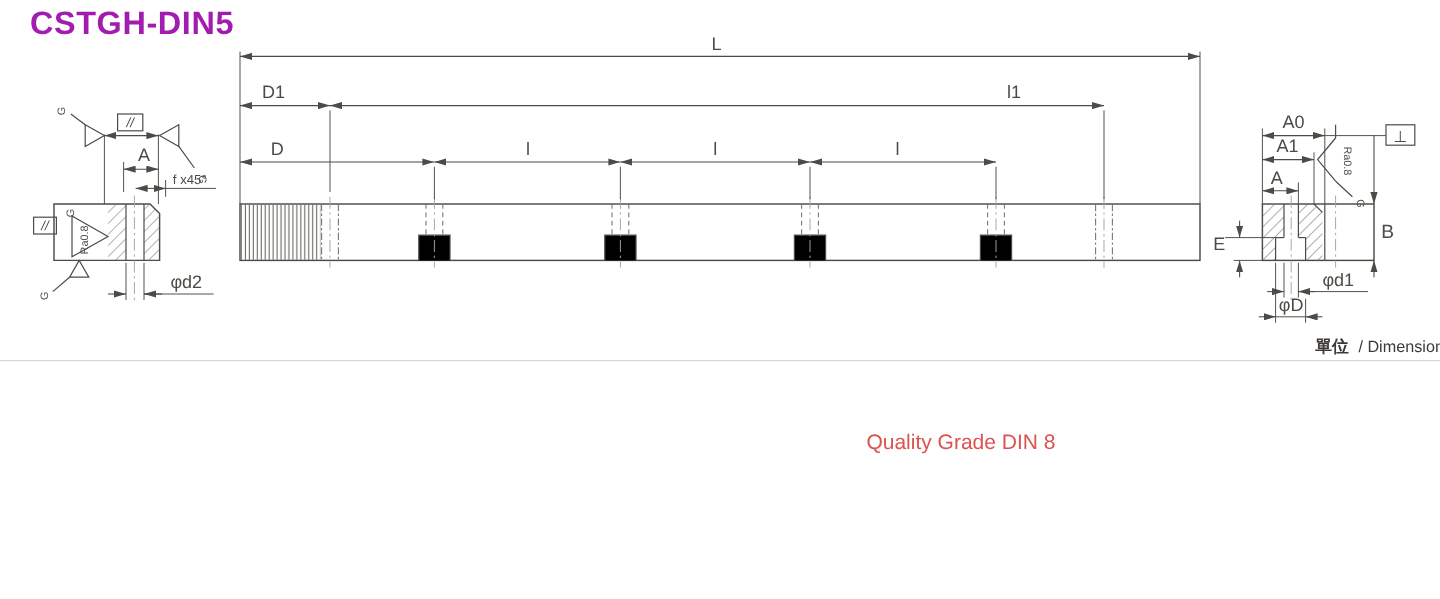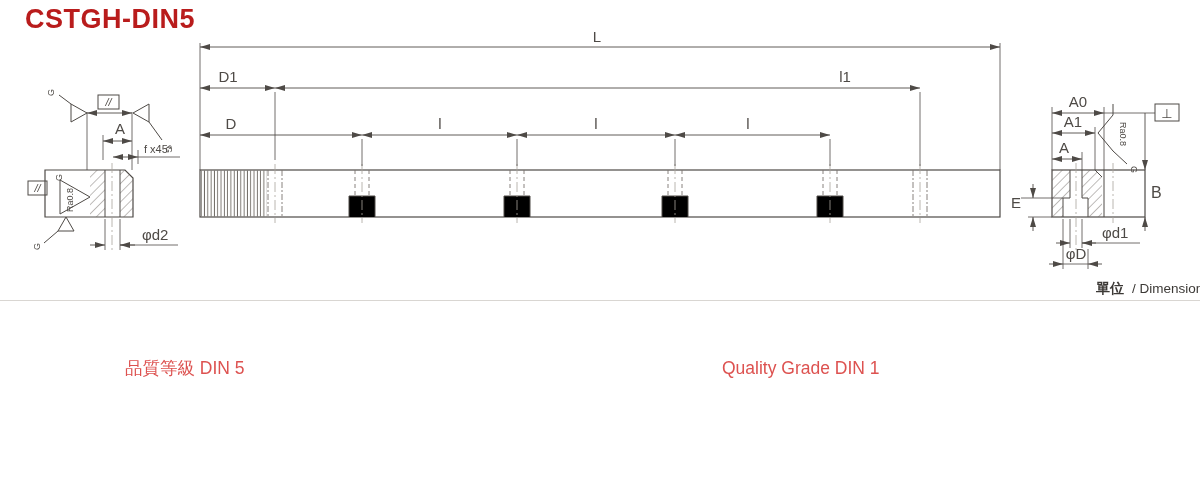--- a/index.html
+++ b/index.html
@@ -3,21 +3,21 @@
 <meta charset="utf-8">
 <style>
   html,body{margin:0;padding:0;}
   body{
     width:1200px;height:499px;position:relative;background:#ffffff;
     font-family:"Liberation Sans","DejaVu Sans",sans-serif;
     overflow:hidden;
   }
   .page-title{
     position:absolute;left:25px;top:4px;margin:0;
-    font-size:27px;font-weight:bold;color:#b91c1c;letter-spacing:.5px;
+    font-size:27px;font-weight:bold;color:#a21caf;letter-spacing:.5px;
   }
   .drawing-svg{position:absolute;left:0;top:0;}
   .divider{position:absolute;left:0;top:300px;width:1200px;height:1px;background:#d9d6d2;}
   .spec-col{position:absolute;top:306px;}
   .spec-col.zh{left:125px;}
   .spec-col.en{left:722px;}
   .spec-title{color:#dd5250;font-size:17.5px;line-height:25px;white-space:pre;}
   svg text{fill:#4e4a46;}
   .dimtxt{font-size:15px;}
   .dimtxt-sm{font-size:11px;}
@@ -255,23 +255,22 @@
     <text x="1096" y="293" class="unit-zh">單位</text>
     <text x="1132" y="293" class="unit-rest">/ Dimension : mm</text>
   </g>
 </svg>
 
 <div class="divider"></div>
 
 <div>
   <div class="spec-col zh">
     <div class="spec-title">
-      <div>品質等級 DIN 5</div>
     </div>
 
   </div>
   <div class="spec-col en">
     <div class="spec-title">
-      <div>Quality Grade DIN 1</div>
+      <div>Quality Grade DIN 8</div>
     </div>
 
   </div>
 </div>
 
 </body></html>

